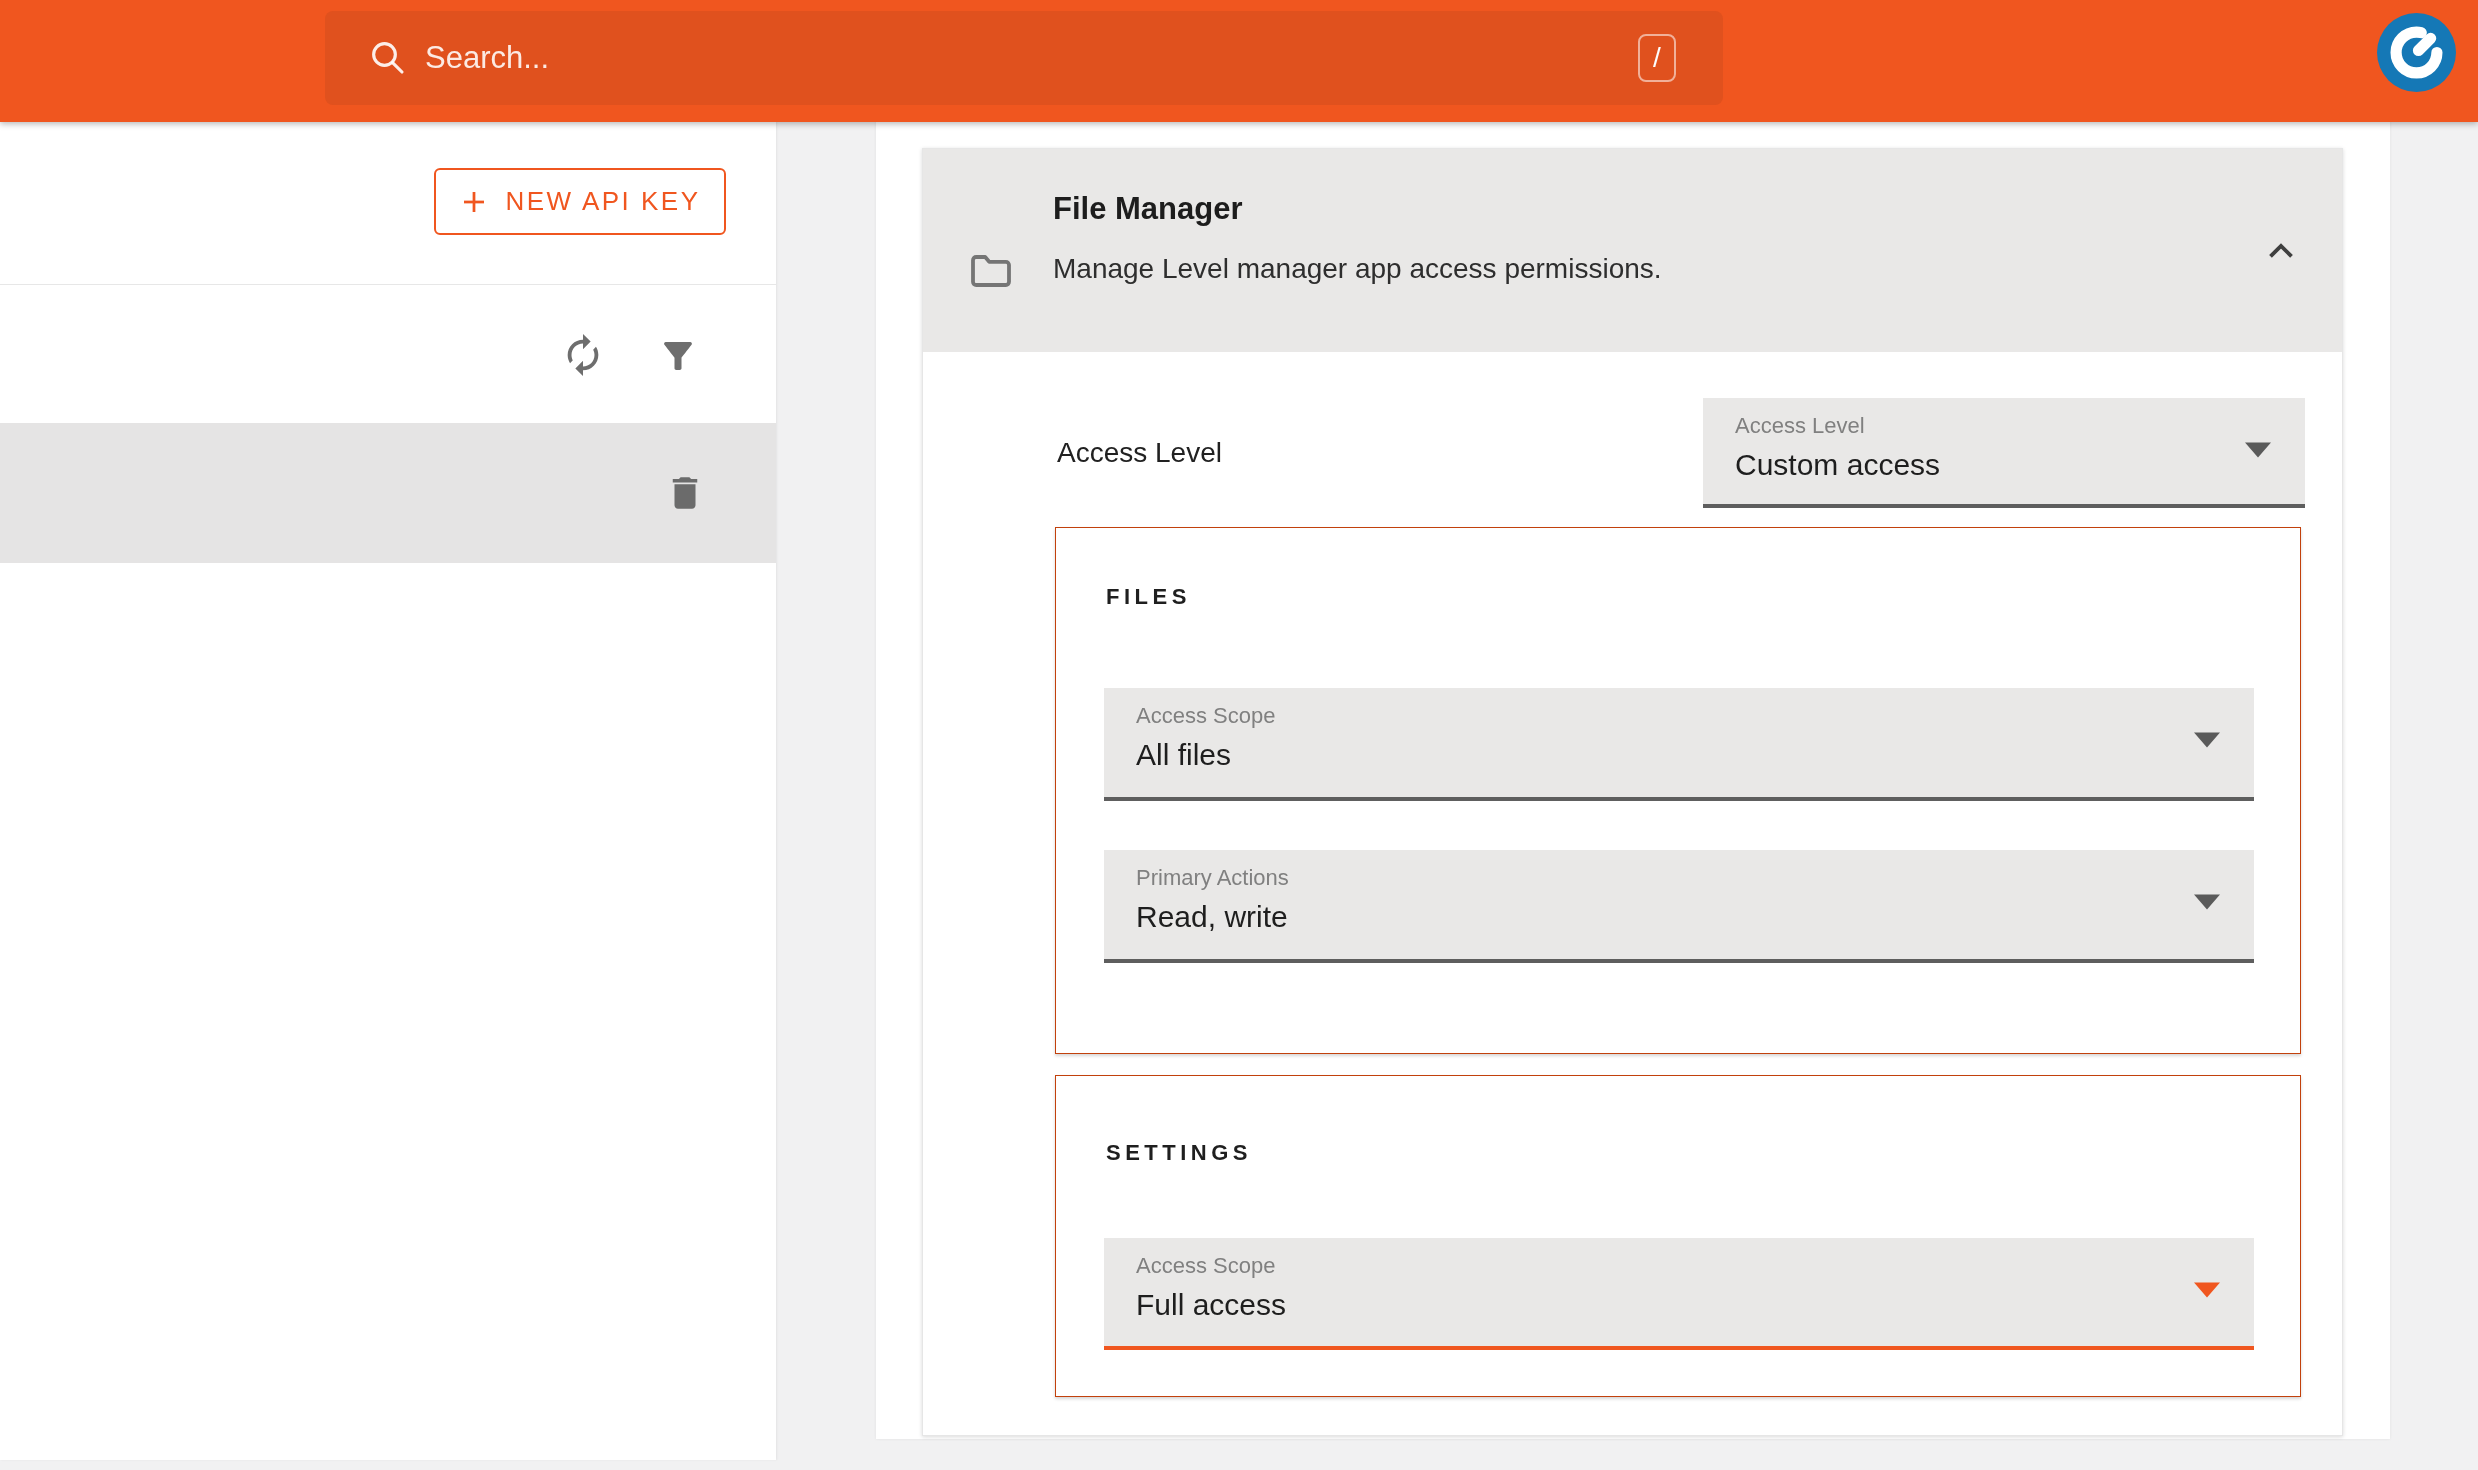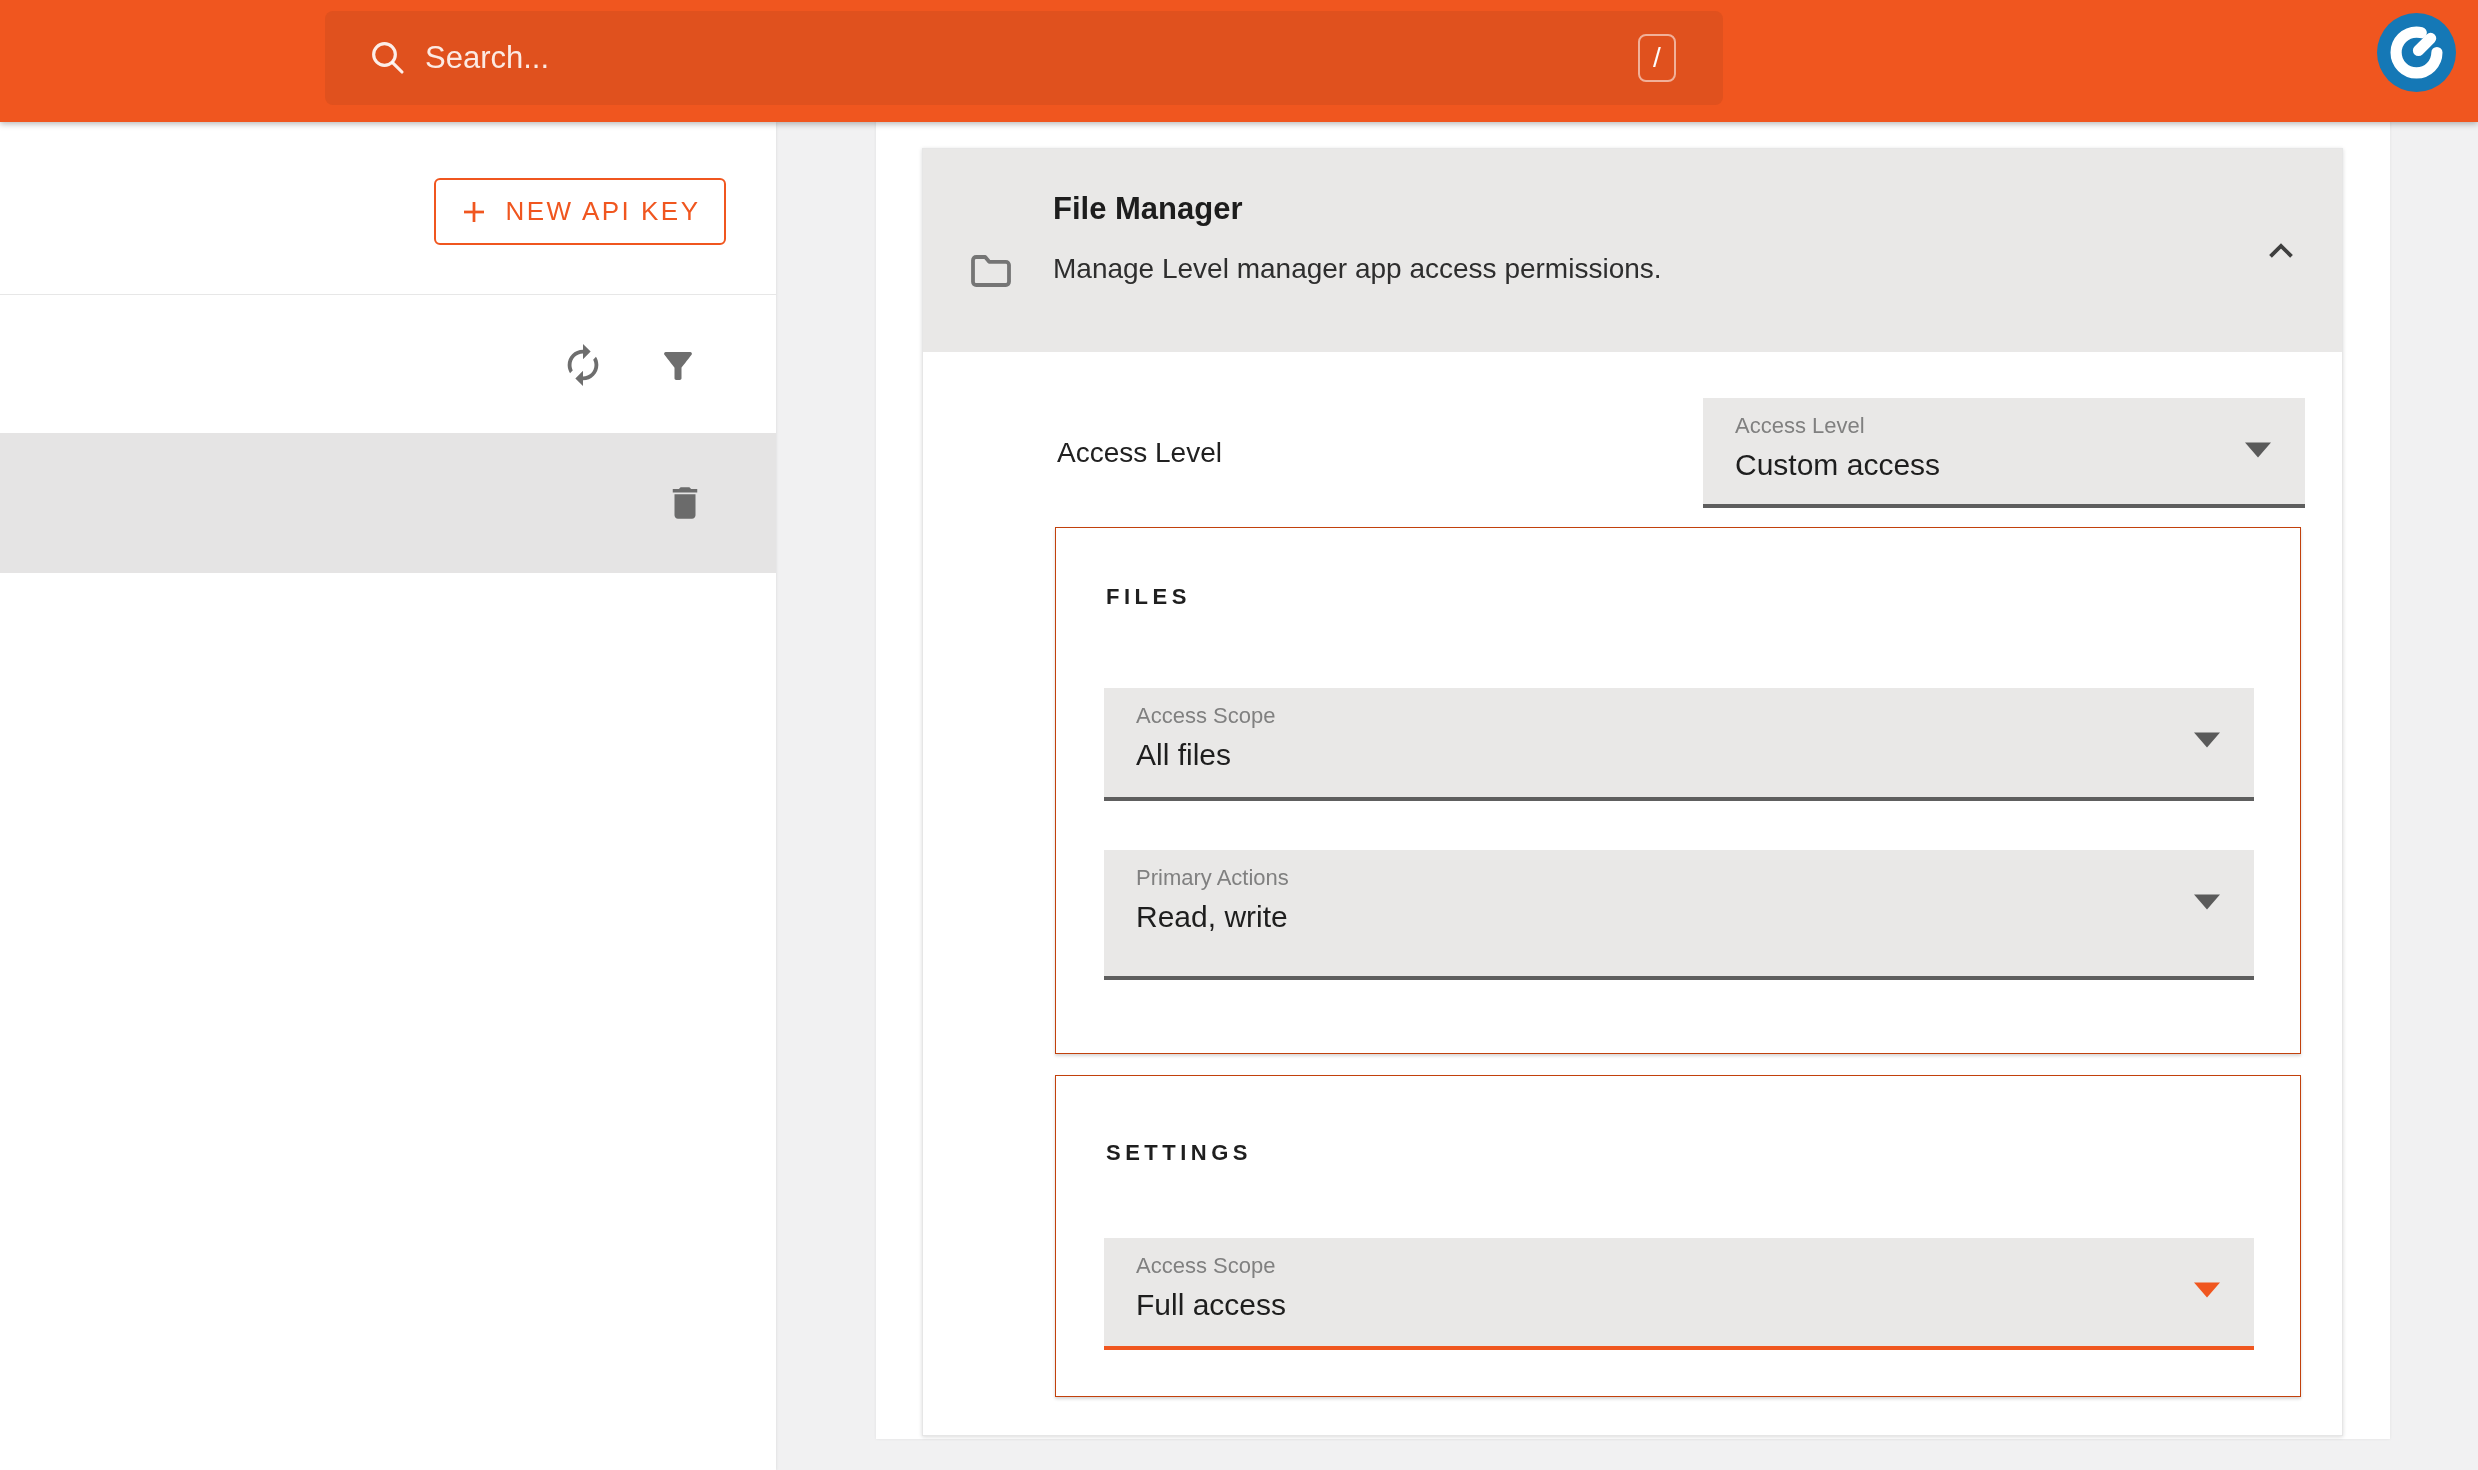--- a/index.html
+++ b/index.html
@@ -15,21 +15,21 @@
   .search-icon { margin-left:42px; width:42px; height:42px; flex:0 0 auto; }
   .search-input { flex:1; height:60px; margin-left:16px; background:transparent; border:none;
                   outline:none; font-family:"Liberation Sans",sans-serif; font-size:31px; color:#fff; }
   .search-input::placeholder { color:rgba(255,255,255,.88); opacity:1; }
   .slash-badge { position:absolute; right:47px; top:23px; width:38px; height:48px;
                  border:2px solid rgba(255,255,255,.55); border-radius:8px; color:#fdfdfd;
                  font-size:28px; display:flex; align-items:center; justify-content:center; }
   .avatar { position:absolute; left:2377px; top:13px; width:79px; height:79px; cursor:pointer; }
 
   
-  .sidebar { position:absolute; left:0; top:122px; width:776px; height:1348px;
+  .sidebar { position:absolute; left:0; top:112px; width:776px; height:1348px;
              background:#ffffff; box-shadow:1px 0 2px rgba(0,0,0,.06); z-index:5; }
   .btn-new-key { position:absolute; left:434px; top:56px; width:292px; height:67px;
                  background:#fff; border:2px solid #f0561f; border-radius:6px; color:#f0561f;
                  font-family:"Liberation Sans",sans-serif; font-size:26px; letter-spacing:2.5px;
                  display:flex; align-items:center; justify-content:center; gap:16px; cursor:pointer; }
   .plus-icon { width:30px; height:30px; }
   .sidebar-divider { position:absolute; left:0; top:172px; width:776px; height:1px; background:#e7e7e7; }
   .icon-btn { position:absolute; background:none; border:none; cursor:pointer; padding:0; }
   .refresh-btn { left:560px; top:220px; width:46px; height:46px; }
   .filter-btn { left:657px; top:223px; width:42px; height:42px; }
@@ -61,21 +61,21 @@
   .dd-access-level { left:780px; top:249px; width:602px; height:110px; }
 
   .group-card { position:absolute; left:132px; width:1246px; background:#fff;
                 border:1px solid #c2410c; box-shadow:0 2px 3px rgba(0,0,0,.16); }
   .group-files { top:378px; height:527px; }
   .group-settings { top:926px; height:322px;text-align:right; }
   .group-title { position:absolute; left:50px; font-size:22px; letter-spacing:4.5px; color:#1f1f1f; }
   .group-files .group-title { top:56px; }
   .group-settings .group-title { top:64px; }
   .dd-scope-files { left:48px; top:160px; width:1150px; height:113px; }
-  .dd-primary-actions { left:48px; top:322px; width:1150px; height:130px; }
+  .dd-primary-actions { left:48px; top:322px; width:1150px; height:113px; }
   .dd-scope-settings { left:48px; top:162px; width:1150px; height:112px; }
 </style>
 </head>
 <body>
 
 <div id="app">
 
   <header class="topbar">
     <div class="searchbar">
       <svg class="search-icon" viewBox="0 0 24 24">

